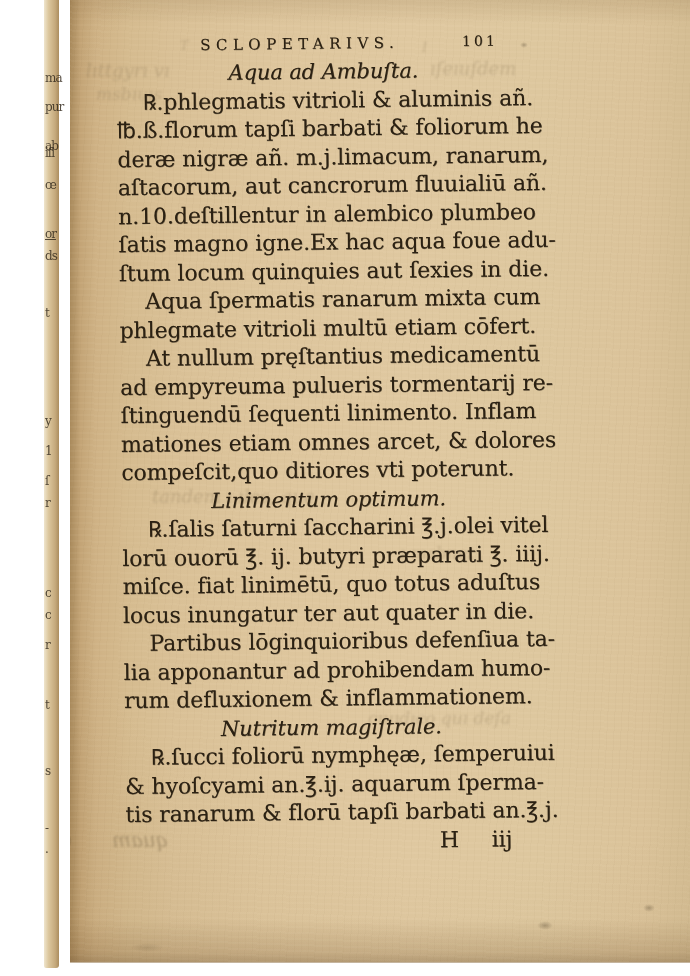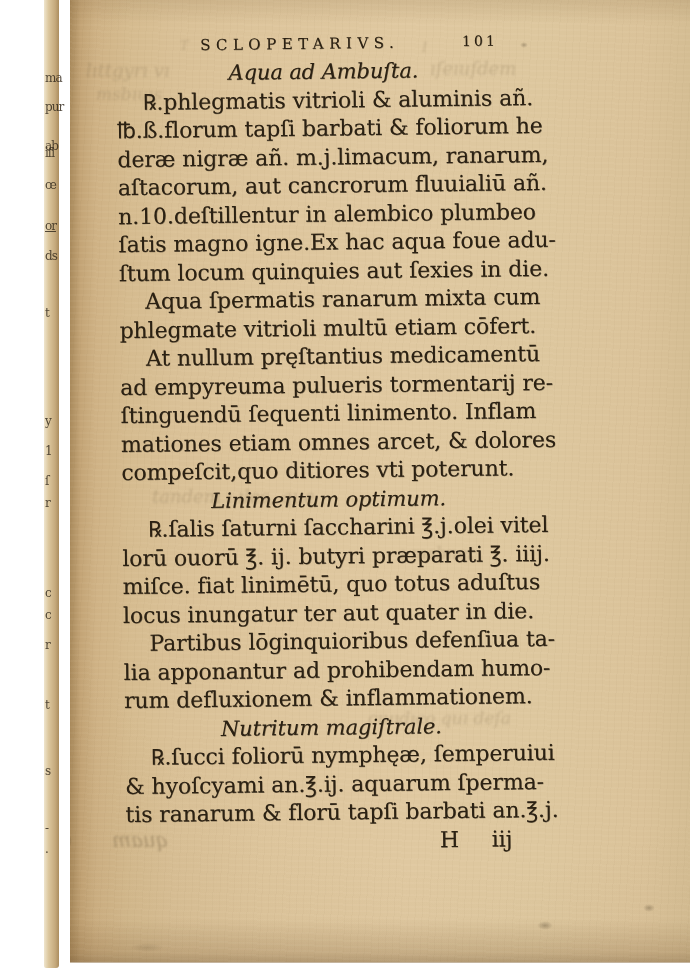--- a/index.html
+++ b/index.html
@@ -54,21 +54,21 @@
 <div class="scan">
 
   <div class="leaf-edge">
 
   <span class="frag" style="top: 72px;">ma</span>
       <span class="frag" style="top: 101px;">pur</span>
       <span class="frag" style="top: 140px;">ab</span>
       <span class="frag" style="top: 147px; text-align: right;">iſi</span>
       <span class="frag" style="top: 179px;">œ</span>
       <span class="frag" style="top: 203px; padding-left: 44px;">eſ</span>
-      <span class="frag" style="top: 220px; text-decoration: underline;">or</span>
+      <span class="frag" style="top: 228px; text-decoration: underline;">or</span>
       <span class="frag" style="top: 250px;">ds</span>
       <span class="frag" style="top: 307px;">t</span>
       <span class="frag" style="top: 415px;">y</span>
       <span class="frag" style="top: 445px;">1</span>
       <span class="frag" style="top: 475px;">ſ</span>
       <span class="frag" style="top: 497px;">r</span>
       <span class="frag" style="top: 587px;">c</span>
       <span class="frag" style="top: 609px;">c</span>
       <span class="frag" style="top: 639px;">r</span>
       <span class="frag" style="top: 699px;">t</span>

